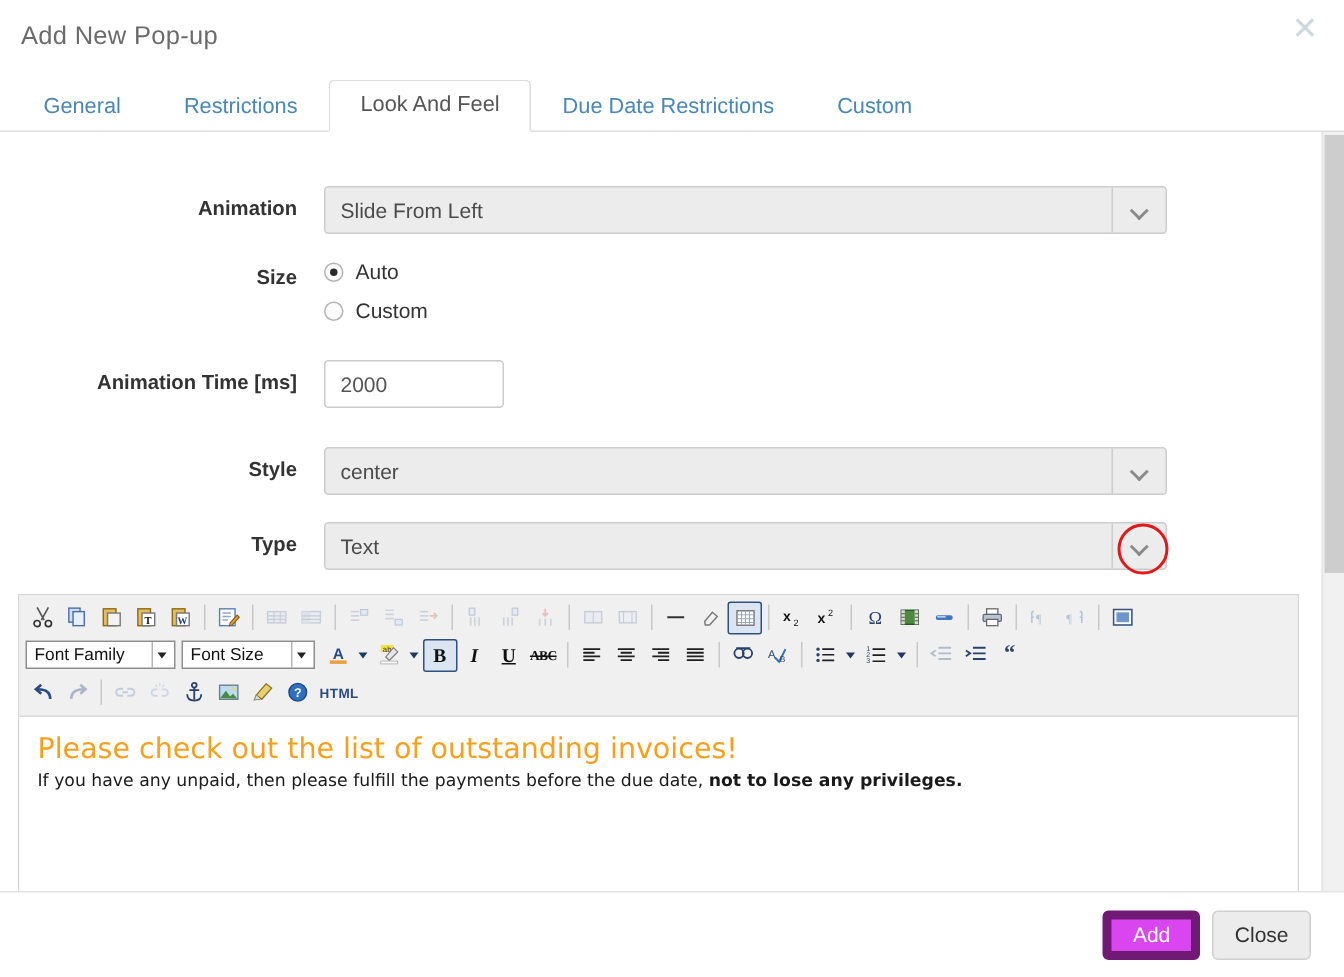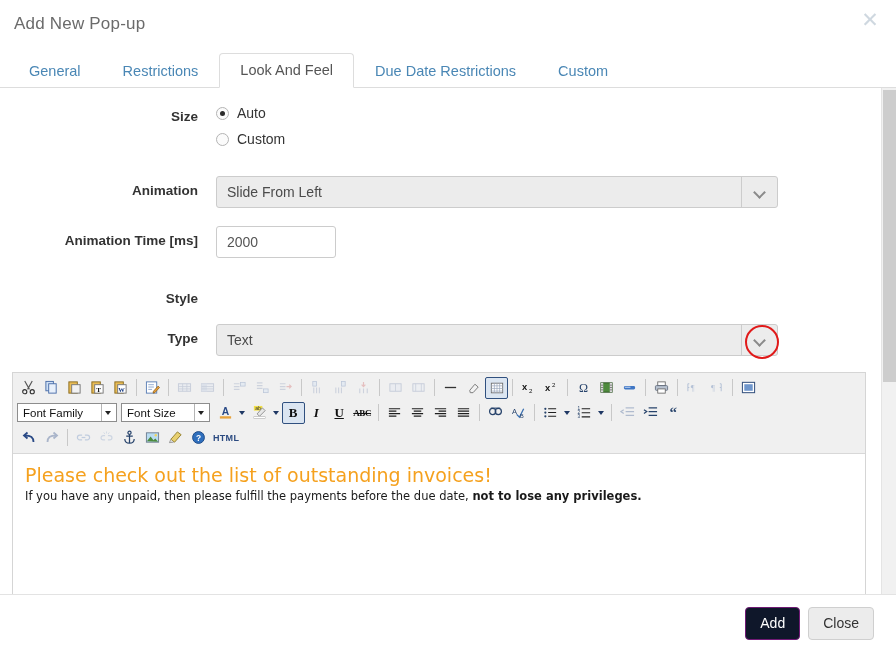--- a/index.html
+++ b/index.html
@@ -335,22 +335,22 @@
   .btn {
     min-width: 50px;
     height: 33px;
     padding: 0 14px;
     font-size: 14px;
     border-radius: 4px;
     cursor: pointer;
     border: 1px solid #ccc;
   }
   .btn-primary {
-    background: #0f172a;
-    border: 1px solid #701a75;
+    background: #d946ef;
+    border: 6px solid #701a75;
     color: #fff;
   }
   .btn-default {
     background: #ececec;
     border: 1px solid #cfcfcf;
     color: #333;
     text-align: center;
   }
   svg { display: block; }
 </style>
@@ -368,56 +368,64 @@
     <div class="tab">General</div>
     <div class="tab">Restrictions</div>
     <div class="tab active">Look And Feel</div>
     <div class="tab">Due Date Restrictions</div>
     <div class="tab">Custom</div>
   </div>
 
   <div class="body-wrap">
 
     <div class="form-area">
-
-      <div class="form-row">
-        <div class="form-label">Size</div>
-        <div class="form-control">
-          <div class="radio-line">
-            <span class="radio checked"></span>
-            <span class="radio-label">Auto</span>
-          </div>
-          <div class="radio-line">
-            <span class="radio"></span>
-            <span class="radio-label">Custom</span>
-          </div>
-        </div>
-      </div>
 
       <div class="form-row" style="margin-top:22px;">
         <div class="form-label">Animation</div>
         <div class="form-control">
           <div class="select">
             <span class="value">Slide From Left</span>
             <span class="arrow-box">
                 <span class="chev"></span>
               </span>
           </div>
         </div>
       </div>
 
+      <div class="form-row">
+        <div class="form-label">Size</div>
+        <div class="form-control">
+          <div class="radio-line">
+            <span class="radio checked"></span>
+            <span class="radio-label">Auto</span>
+          </div>
+          <div class="radio-line">
+            <span class="radio"></span>
+            <span class="radio-label">Custom</span>
+          </div>
+        </div>
+      </div>
+
       <div class="form-row" style="margin-top:18px;">
         <div class="form-label">Animation Time [ms]</div>
         <div class="form-control">
           <input class="text-input" type="text" value="2000" style="">
         </div>
       </div>
 
       <div class="form-row" style="margin-top:26px;">
         <div class="form-label">Style</div>
+        <div class="form-control">
+          <div class="select">
+            <span class="value">center</span>
+            <span class="arrow-box">
+                <span class="chev"></span>
+              </span>
+          </div>
+        </div>
       </div>
 
       <div class="form-row" style="margin-top:18px;">
         <div class="form-label">Type</div>
         <div class="form-control">
           <div class="select highlighted">
             <span class="value">Text</span>
             <span class="arrow-box">
                 <span class="chev"></span>
               </span>

